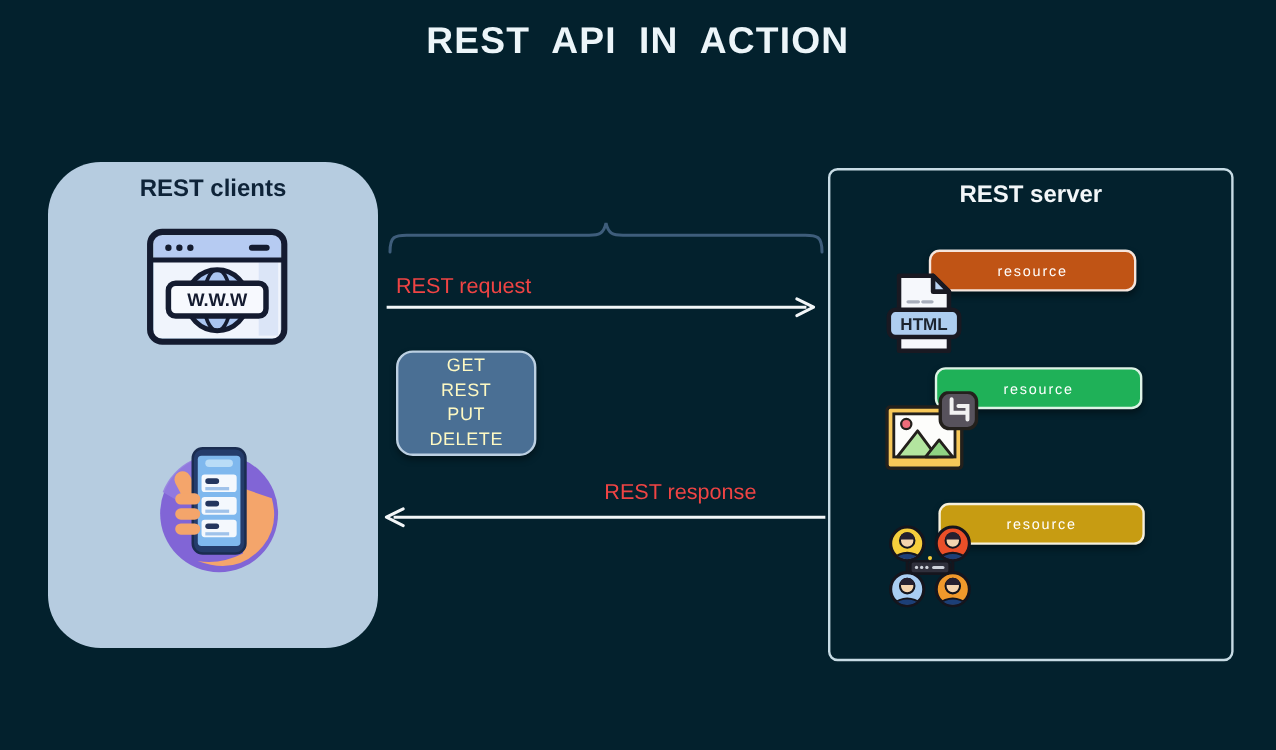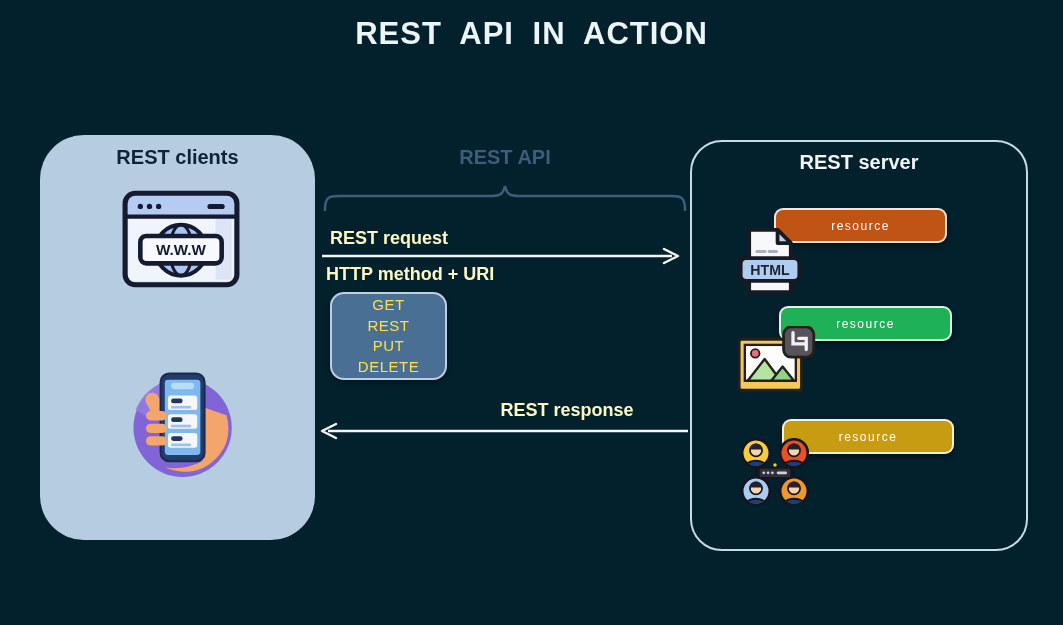--- a/index.html
+++ b/index.html
@@ -33,44 +33,44 @@
     color: #0e2338; font-size: 20px; font-weight: bold;
   }
 
   
   #api-label {
     left: 323px; top: 146px; width: 364px;
     text-align: center;
     color: #3e5d7b; font-size: 20px; font-weight: bold;
   }
   .white-label {
-    color: #fef9c3; font-size: 18px; font-weight: bold;
+    color: #ef4444; font-size: 18px; font-weight: normal;
   }
   #request-label  { left: 330px; top: 228px; }
   #http-label     { left: 326px; top: 264px; }
   #response-label { left: 450px; top: 400px; width: 234px; text-align: center; }
 
   .blue-box {
     background: #4a6f94;
     border: 2px solid #bcd0e2;
     border-radius: 14px;
-    color: #fde047;
+    color: #fef9c3;
     display: flex; flex-direction: column;
     align-items: center; justify-content: center;
     text-align: center;
     box-shadow: 0 3px 5px rgba(0,0,0,.35);
   }
   #methods-box { left: 330px; top: 292px; width: 117px; height: 88px; font-size: 15px; line-height: 20.5px; letter-spacing: .5px; }
   #rep-box     { left: 546px; top: 444px; width: 134px; height: 85px; font-size: 14.5px; line-height: 19px; padding: 4px 8px; }
 
   
   #server-panel {
     left: 690px; top: 140px; width: 338px; height: 411px;
     border: 2px solid #c7dbe4;
-    border-radius: 32px;
+    border-radius: 8px;
   }
   #server-label {
     top: 9px; left: 0; width: 100%;
     text-align: center;
     color: #f2f6f8; font-size: 20px; font-weight: bold;
   }
   .resource-badge {
     position: absolute;
     height: 35px;
     border: 2px solid rgba(255,255,255,.85);
@@ -134,32 +134,30 @@
         <rect x="43" y="67" width="28" height="14" rx="2.5" fill="#f4f8fd"></rect>
         <rect x="46" y="70" width="11" height="4.5" rx="2.2" fill="#24365e"></rect>
         <rect x="46" y="77" width="19" height="2.6" fill="#9fc2ea"></rect>
       </g>
       <rect x="22" y="46" width="20" height="9" rx="4.5" fill="#f4a56b"></rect>
       <rect x="22" y="58" width="20" height="9" rx="4.5" fill="#f4a56b"></rect>
       <rect x="22" y="70" width="20" height="9" rx="4.5" fill="#f4a56b"></rect>
     </svg>
   </div>
 
-  <div id="api-label" class="abs">REST API</div>
 
   <svg class="abs" style="left:323px; top:181px;" width="364" height="31" viewBox="0 0 364 31">
     <path d="M2 29 C2 16 6 15 16 15 L168 15 C176 15 180 14 182 5 C184 14 188 15 196 15 L348 15 C358 15 362 16 362 29" stroke="#3e5d7b" stroke-width="2.5" fill="none" stroke-linecap="round"></path>
   </svg>
 
   <div id="request-label" class="abs white-label">REST request</div>
   <svg class="abs" style="left:322px; top:246px;" width="360" height="20" viewBox="0 0 360 20">
     <line x1="0" y1="10" x2="350" y2="10" stroke="#f2f6f8" stroke-width="2.5"></line>
     <polyline points="342,3 356,10 342,17" fill="none" stroke="#f2f6f8" stroke-width="2.5" stroke-linecap="round" stroke-linejoin="round"></polyline>
   </svg>
-  <div id="http-label" class="abs white-label">HTTP method + URI</div>
 
   <div id="methods-box" class="abs blue-box">
     <div>GET</div>
     <div>REST</div>
     <div>PUT</div>
     <div>DELETE</div>
   </div>
 
   <div id="response-label" class="abs white-label">REST response</div>
   <svg class="abs" style="left:318px; top:421px;" width="370" height="20" viewBox="0 0 370 20">

